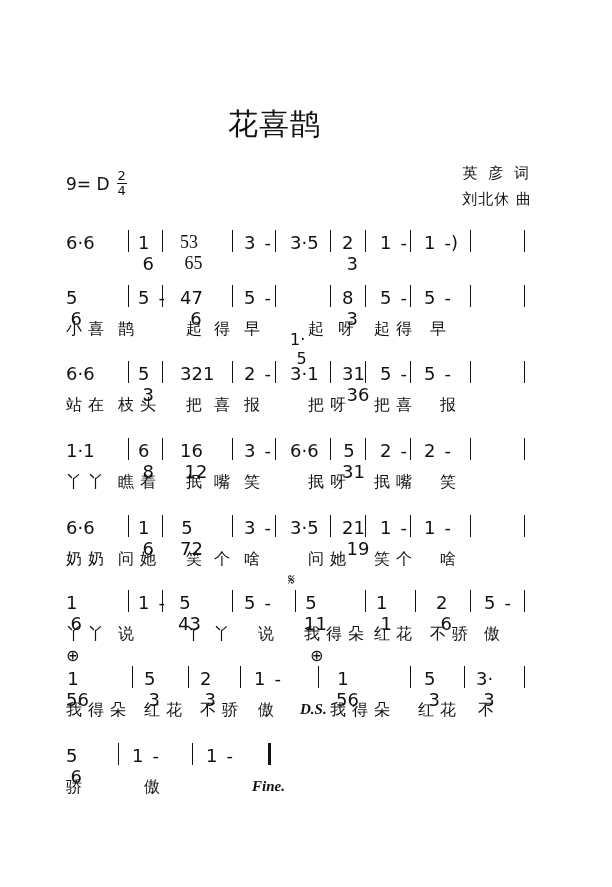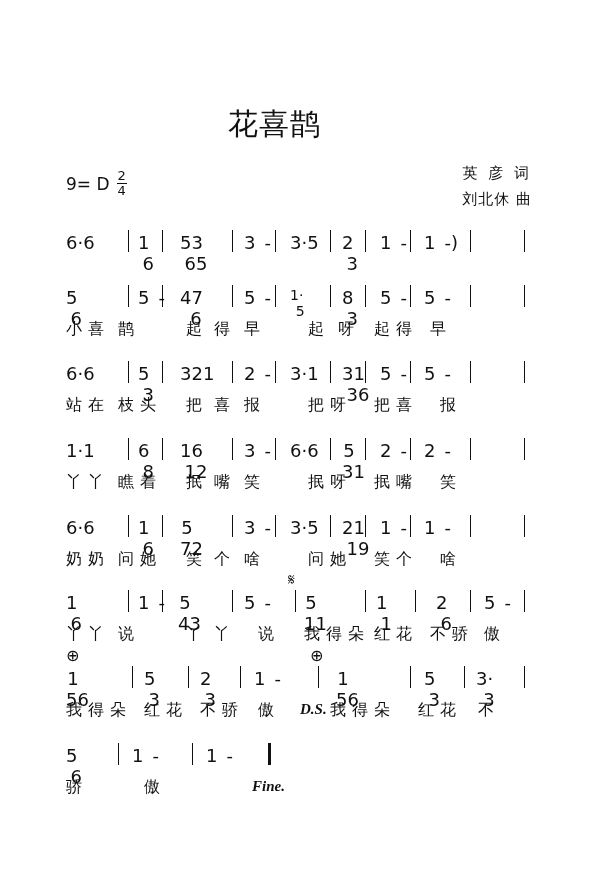--- a/index.html
+++ b/index.html
@@ -32,42 +32,42 @@
   </span>
 </div>
 
 <div class="credit" style="top:164px;">英 彦 词</div>
 <div class="credit" style="top:190px;letter-spacing:1px;">刘北休 曲</div>
 
 <div id="score">
     <div class="row" style="top: 232px; left: 0px;">
       <span class="tok" style="left: 66px; font-size: 18px;">6·6</span>
       <span class="tok" style="left: 138px; font-size: 18px;">1 6</span>
-      <span class="tok" style="left: 180px; font-size: 18px;">53 65</span>
+      <span class="tok" style="left: 180px; font-size: 18px; font-family: Liberation Serif, serif;">53 65</span>
       <span class="tok" style="left: 244px; font-size: 18px;">3 -</span>
       <span class="tok" style="left: 290px; font-size: 18px;">3·5</span>
       <span class="tok" style="left: 342px; font-size: 18px;">2 3</span>
       <span class="tok" style="left: 380px; font-size: 18px;">1 -</span>
       <span class="tok" style="left: 424px; font-size: 18px;">1 -)</span>
       <span class="bl" style="left: 128px;"></span>
       <span class="bl" style="left: 162px;"></span>
       <span class="bl" style="left: 232px;"></span>
       <span class="bl" style="left: 275px;"></span>
       <span class="bl" style="left: 330px;"></span>
       <span class="bl" style="left: 365px;"></span>
       <span class="bl" style="left: 410px;"></span>
       <span class="bl" style="left: 470px;"></span>
       <span class="bl" style="left: 524px;"></span>
     </div>
     <div class="row" style="top: 287px; left: 0px;">
       <span class="tok" style="left: 66px; font-size: 18px;">5 6</span>
       <span class="tok" style="left: 138px; font-size: 18px;">5 -</span>
       <span class="tok" style="left: 180px; font-size: 18px;">47 6</span>
       <span class="tok" style="left: 244px; font-size: 18px;">5 -</span>
-      <span class="tok" style="left: 290px; font-size: 14px;">1· 5</span>
+      <span class="tok" style="left: 290px; font-size: 16px; margin-top: 43px;">1· 5</span>
       <span class="tok" style="left: 342px; font-size: 18px;">8 3</span>
       <span class="tok" style="left: 380px; font-size: 18px;">5 -</span>
       <span class="tok" style="left: 424px; font-size: 18px;">5 -</span>
       <span class="bl" style="left: 128px;"></span>
       <span class="bl" style="left: 162px;"></span>
       <span class="bl" style="left: 232px;"></span>
       <span class="bl" style="left: 275px;"></span>
       <span class="bl" style="left: 330px;"></span>
       <span class="bl" style="left: 365px;"></span>
       <span class="bl" style="left: 410px;"></span>

